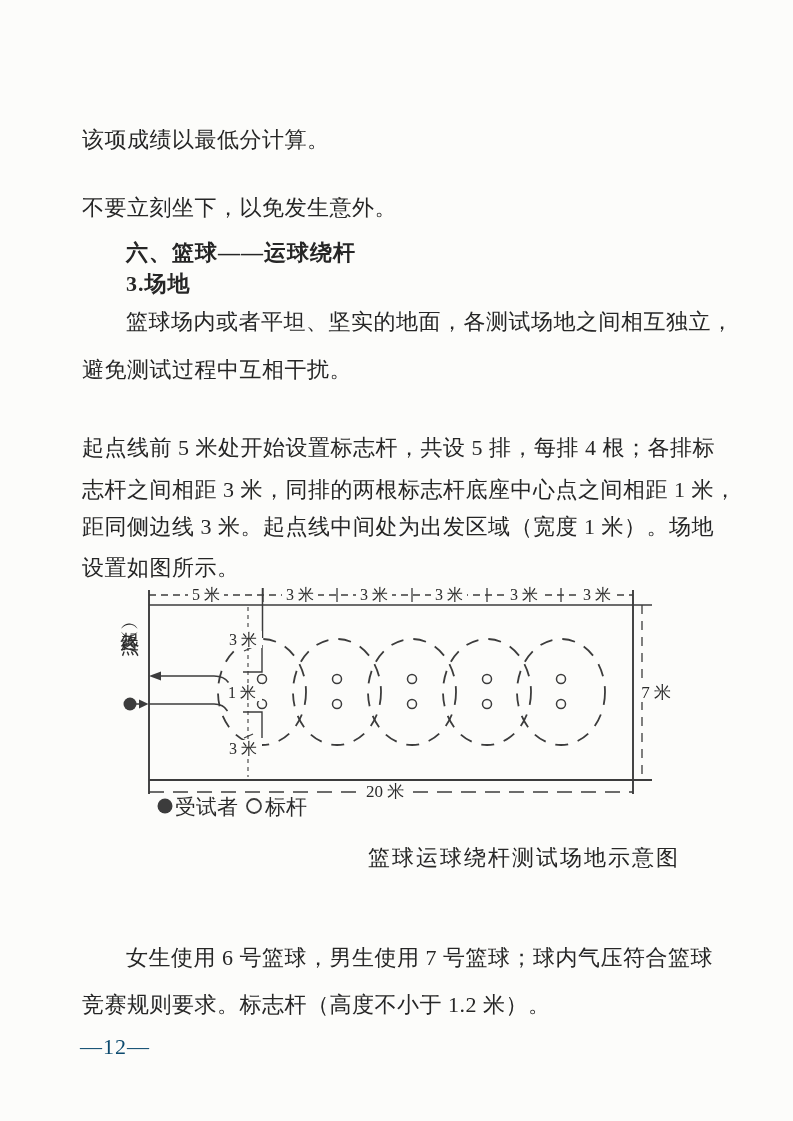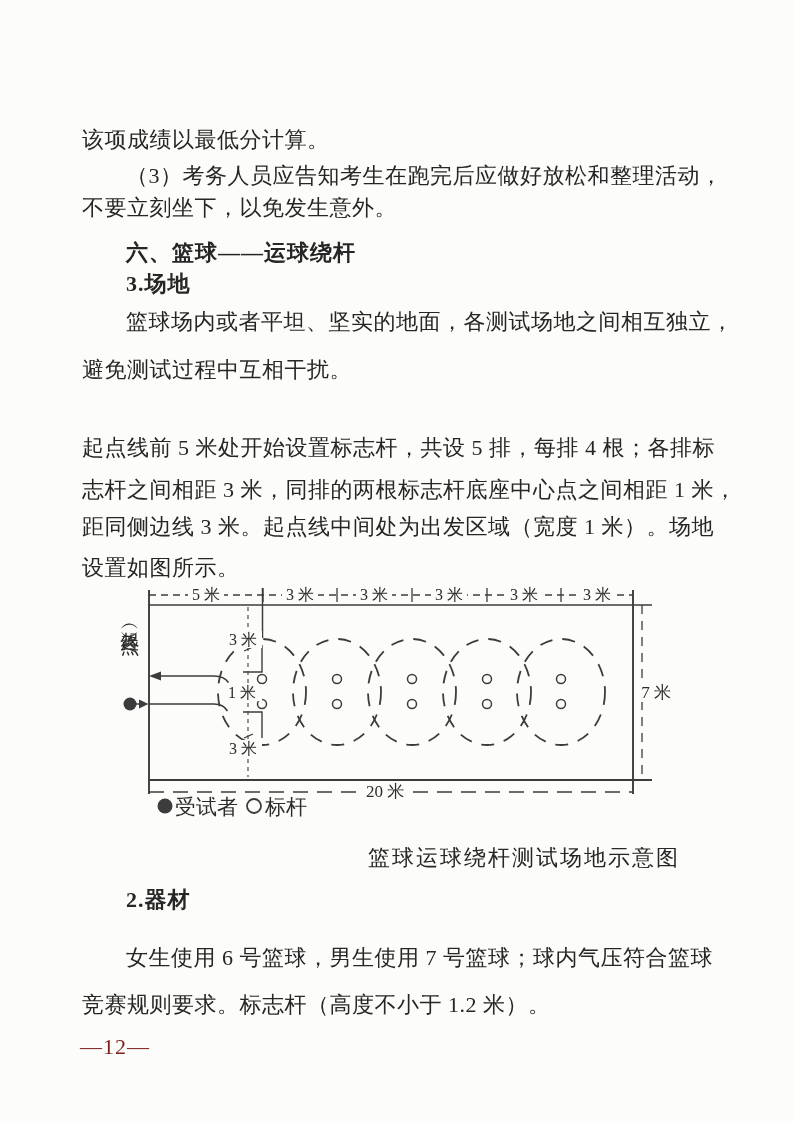--- a/index.html
+++ b/index.html
@@ -36,34 +36,33 @@
     writing-mode:vertical-rl; text-orientation:mixed;
     font-size:19px; letter-spacing:1px; color:#2b2b2b;
     line-height:22px;
   }
   .caption{
     position:absolute; left:115px; top:843px; width:565px;
     text-align:right; font-size:22px; letter-spacing:2px;
   }
   .footer{
     position:absolute; left:80px; top:1034px;
-    font-size:22px; color:#7f1d1d; letter-spacing:1px;
+    font-size:22px; color:#0c4a6e; letter-spacing:1px;
   }
   svg text{
     font-family:"Liberation Serif","DejaVu Serif",serif;
     fill:#2b2b2b;
   }
 </style>
 </head>
 <body>
 
 <div class="page">
 
   <div class="tline" style="top:125px">该项成绩以最低分计算。</div>
-  <div class="tline indent" style="top:161px">（3）考务人员应告知考生在跑完后应做好放松和整理活动，</div>
   <div class="tline" style="top:193px">不要立刻坐下，以免发生意外。</div>
   <div class="tline indent hd" style="top:238px">六、篮球——运球绕杆</div>
   <div class="tline indent hd" style="top:269px">3.场地</div>
   <div class="tline" style="top:355px">避免测试过程中互相干扰。</div>
   <div class="tline indent" style="top:307px">篮球场内或者平坦、坚实的地面，各测试场地之间相互独立，</div>
   <div class="tline" style="top:433px">起点线前 5 米处开始设置标志杆，共设 5 排，每排 4 根；各排标</div>
   <div class="tline" style="top:475px">志杆之间相距 3 米，同排的两根标志杆底座中心点之间相距 1 米，</div>
   <div class="tline" style="top:512px">距同侧边线 3 米。起点线中间处为出发区域（宽度 1 米）。场地</div>
   <div class="tline" style="top:553px">设置如图所示。</div>
 
@@ -156,18 +155,17 @@
         <circle cx="139" cy="221" r="7" fill="#fcfcfa" stroke="#3c3c3c" stroke-width="1.8"></circle>
         <text x="150" y="229" font-size="21">标杆</text>
       </g>
     </svg>
   </div>
 
   <div class="start-label">起（终）点</div>
 
   <div class="caption">篮球运球绕杆测试场地示意图</div>
 
-  <div class="tline indent hd" style="top:885px">2.器材</div>
   <div class="tline indent" style="top:943px">女生使用 6 号篮球，男生使用 7 号篮球；球内气压符合篮球</div>
   <div class="tline" style="top:990px">竞赛规则要求。标志杆（高度不小于 1.2 米）。</div>
 
   <div class="footer">—12—</div>
 </div>
 
 </body></html>

